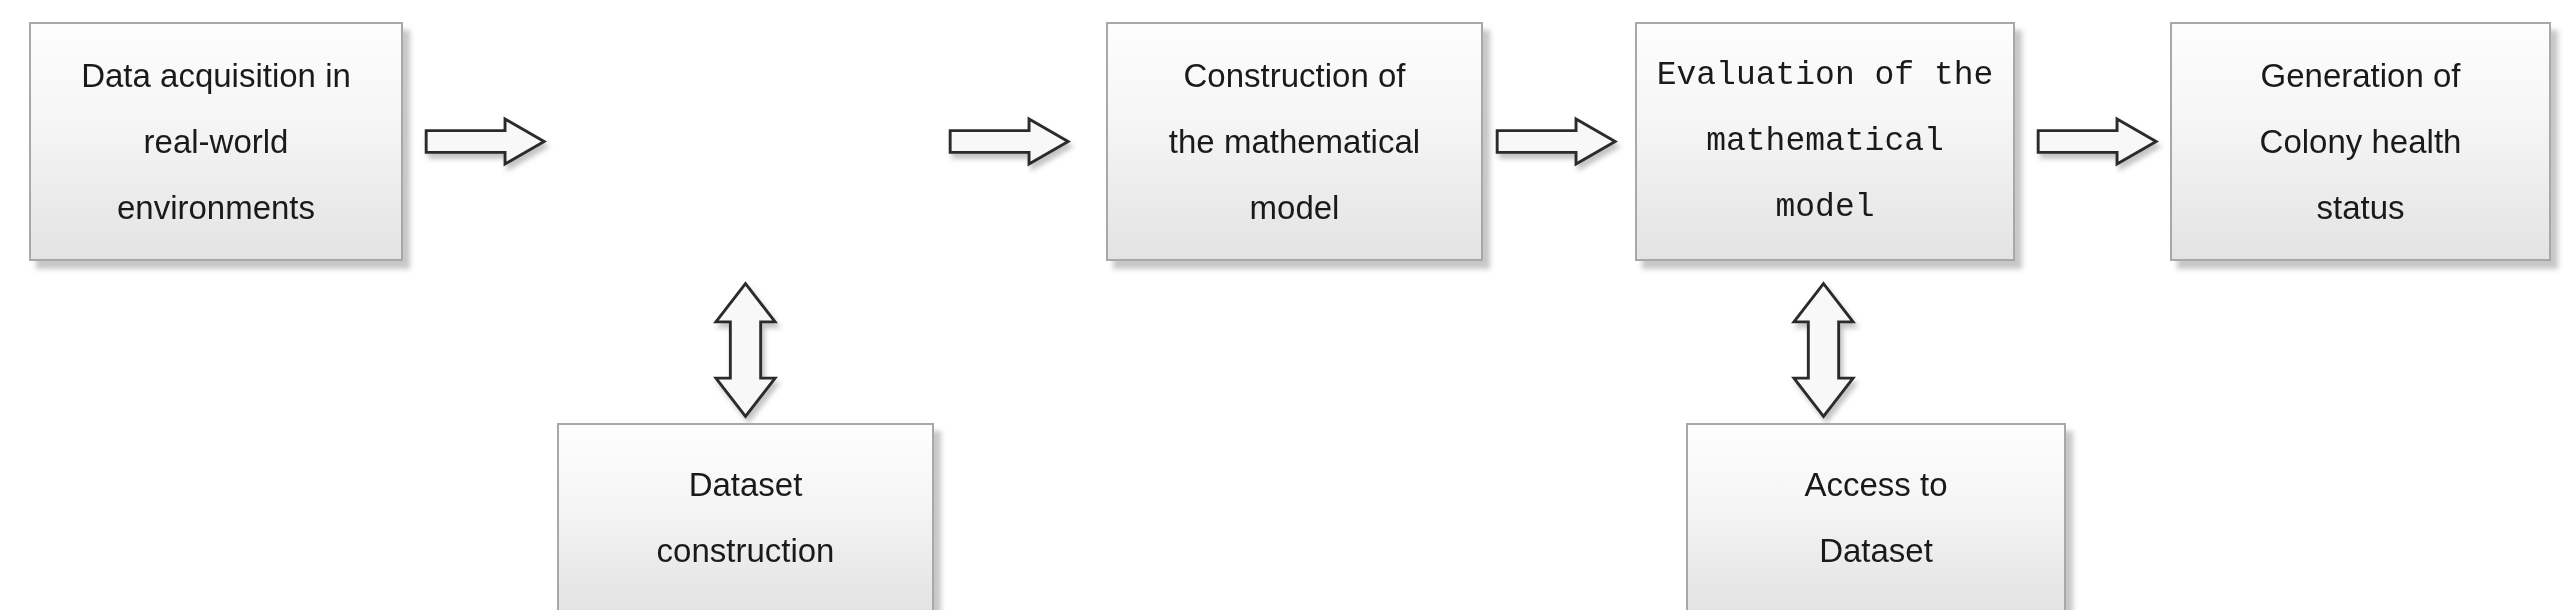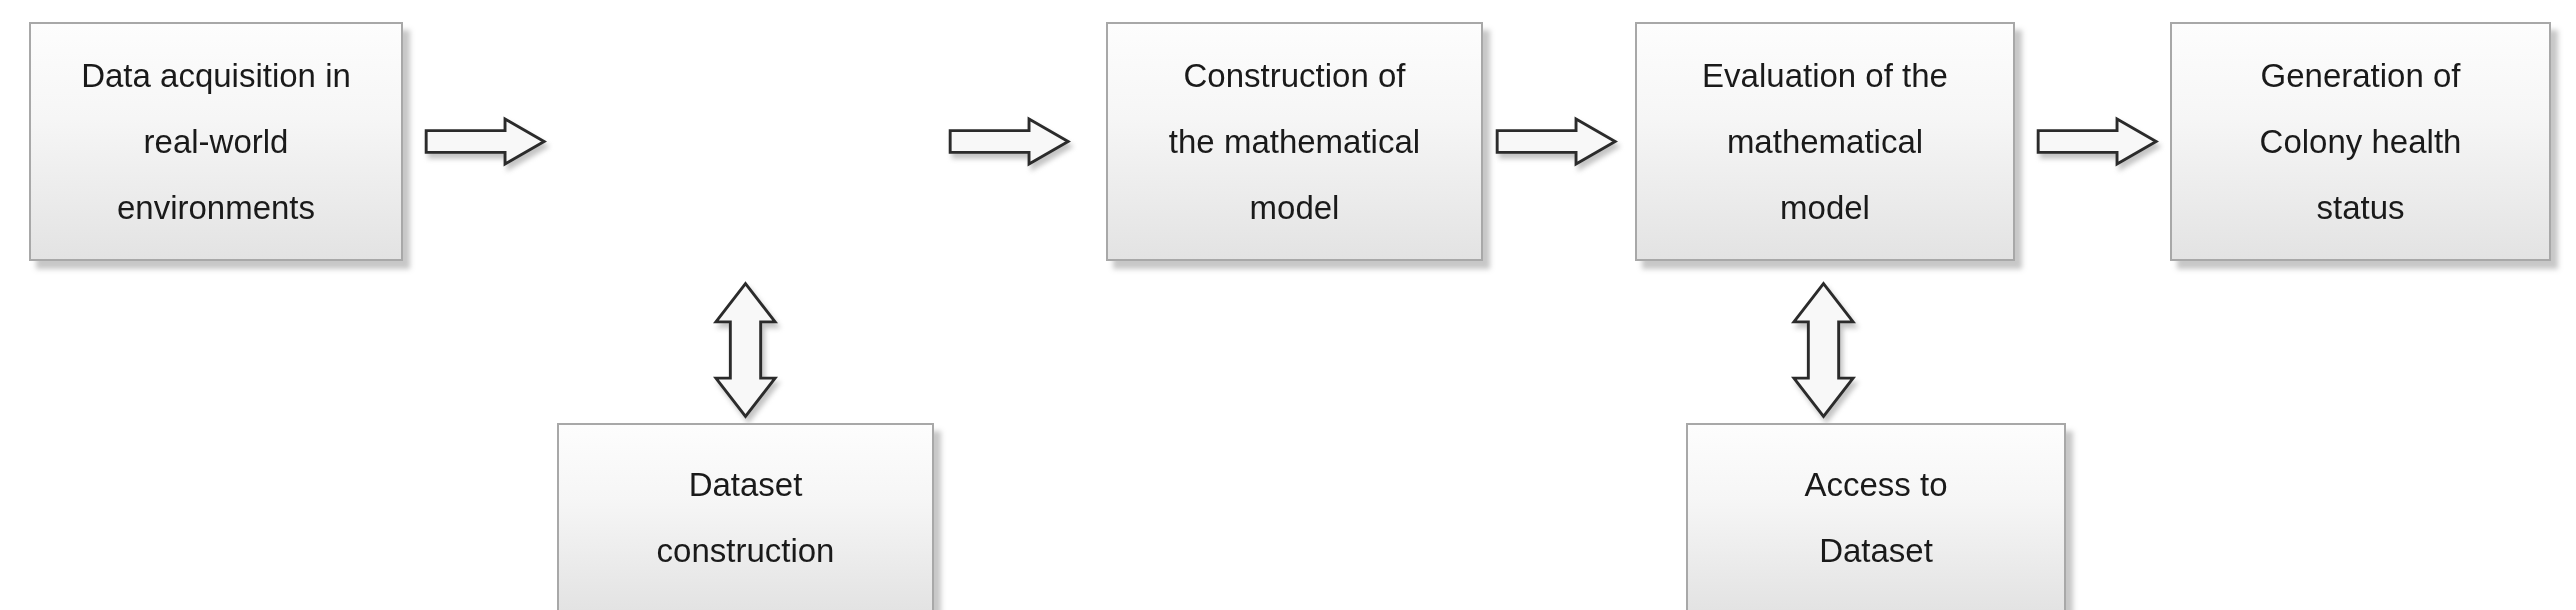--- a/index.html
+++ b/index.html
@@ -56,21 +56,21 @@
 environments</span>
   </div>
 
 
   <div class="fbox top-row" style="left:1096px; width:377px;margin-left:10px;">
     <span class="box-label">Construction of
 the mathematical
 model</span>
   </div>
 
-  <div class="fbox top-row" style="left:1635px; width:380px;">
+  <div class="fbox top-row" style="left:1635px; width:380px;font-family:Liberation Mono, monospace;">
     <span class="box-label">Evaluation of the
 mathematical
 model</span>
   </div>
 
   <div class="fbox top-row" style="left:2170px; width:381px;">
     <span class="box-label">Generation of
 Colony health
 status</span>
   </div>

